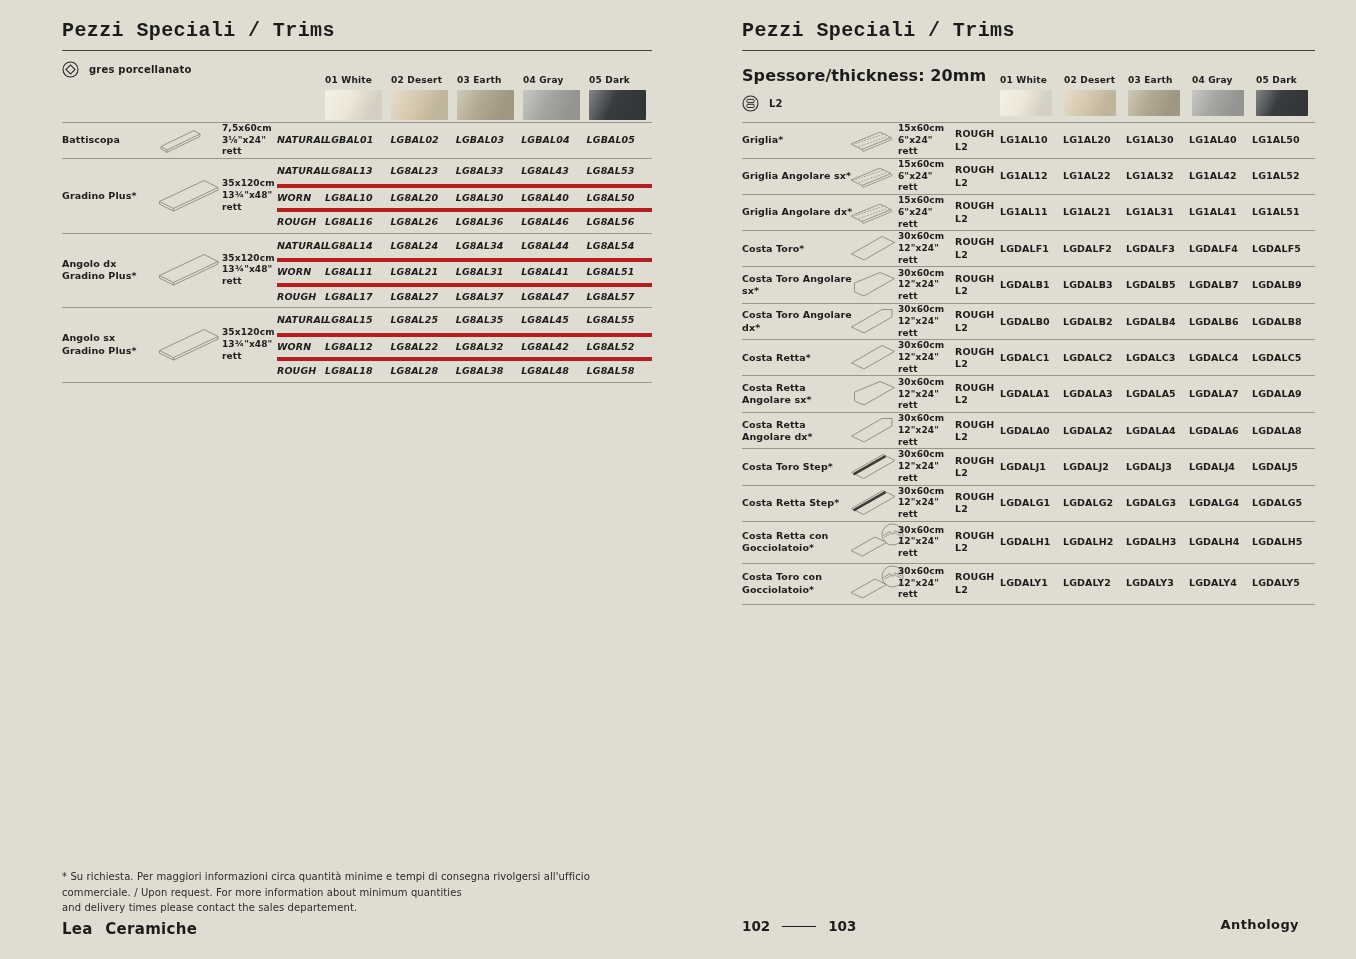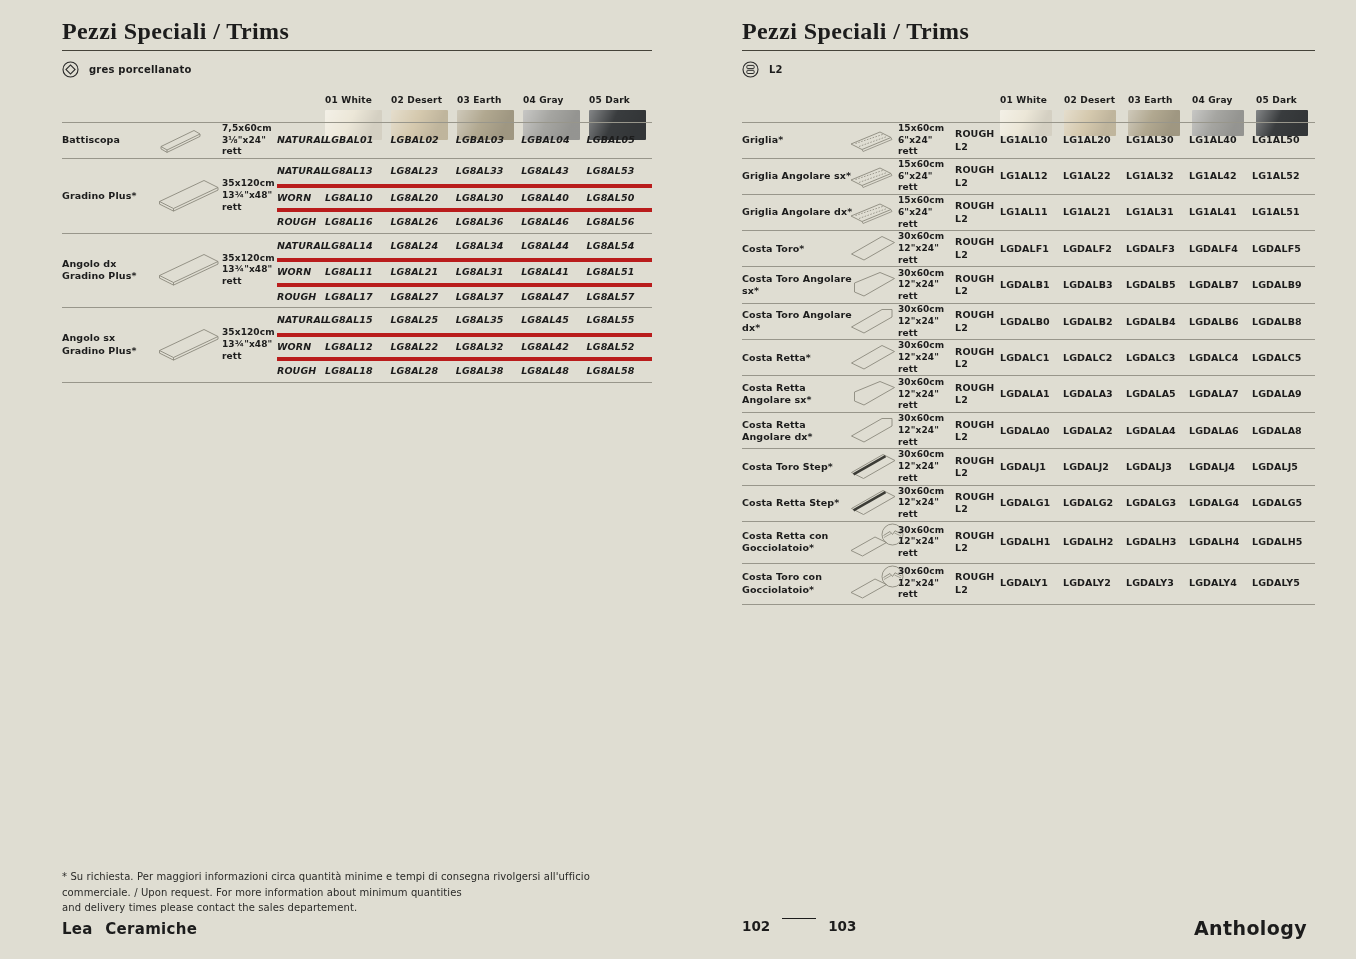--- a/index.html
+++ b/index.html
@@ -9,31 +9,31 @@
     background:#dfddd2;
     font-family:"DejaVu Sans","Liberation Sans",sans-serif;
     color:#1c1c1c;
     overflow:hidden;
   }
   .page { position:absolute; top:18px; }
   .page-left  { left:62px;  width:590px; }
   .page-right { left:742px; width:573px; }
 
   .page-title {
-    font-family:Liberation Serif, serif;
-    font-weight:bold; font-size:24px; letter-spacing:.4px; line-height:26px;
+    font-family:Liberation Mono, monospace;
+    font-weight:bold; font-size:20px; letter-spacing:.4px; line-height:26px;
   }
   .title-rule { border-top:1.4px solid #45433a; margin-top:6px; }
 
   .thickness { margin-top:15px; font-size:16px; font-weight:bold; letter-spacing:.1px; }
   .material  { margin-top:9px; display:flex; align-items:center; gap:10px; height:18px; }
   .material .m-label { font-size:10px; font-weight:bold; letter-spacing:.2px; }
   .m-icon svg { display:block; }
 
-  .swatch-strip { position:absolute; top:57px; display:flex;margin-top:20px; }
+  .swatch-strip { position:absolute; top:57px; display:flex; }
   .page-left  .swatch-strip { left:263px; }
   .page-right .swatch-strip { left:258px; }
   .swatch { display:flex; flex-direction:column; }
   .page-left  .swatch { width:66px; }
   .page-right .swatch { width:64px; }
   .swatch-label { font-size:9px; font-weight:bold; letter-spacing:.2px; margin-bottom:5px; }
   .chip {
     background-image:linear-gradient(115deg, rgba(255,255,255,.38), rgba(255,255,255,0) 42%, rgba(0,0,0,.10) 78%);
     border-radius:1px;
   }
@@ -69,23 +69,23 @@
   .lrow.section-row .icon-cell { padding-left:35px; }
   .rrow .icon-cell { margin-left:-6px; }
 
   .footnote {
     position:absolute; top:851px; left:0; width:565px;
     font-size:10px; font-weight:normal; line-height:1.55; white-space:pre-line; color:#2a2a28;
   }
 
   .footer { position:absolute; left:62px; right:41px; top:917px; height:22px; }
   .brand { position:absolute; left:0; top:3px; font-size:15px; font-weight:bold; letter-spacing:.3px; word-spacing:7px; }
-  .pages { position:absolute; left:680px; top:1px; display:flex; align-items:flex-start; gap:12px; font-size:13.5px; font-weight:bold; }
+  .pages { position:absolute; left:680px; top:1px; display:flex; align-items:center; gap:12px; font-size:13.5px; font-weight:bold; }
   .page-sep { width:34px; border-top:1.4px solid #1c1c1c; }
-  .collection { position:absolute; right:8px; top:0; font-size:19px; font-weight:bold; letter-spacing:.4px; }
+  .collection { position:absolute; right:16px; top:0; font-size:13px; font-weight:bold; letter-spacing:.4px; }
 </style>
 </head>
 <body>
 
 <section class="page page-left">
   <h1 class="page-title">Pezzi Speciali / Trims</h1>
   <div class="title-rule"></div>
   <div class="material">
     <span class="m-icon">
         <svg width="17" height="17" viewBox="0 0 17 17">
@@ -257,20 +257,21 @@
         </div>
       </div>
     </div>
   <div class="footnote cell pre">* Su richiesta. Per maggiori informazioni circa quantità minime e tempi di consegna rivolgersi all'ufficio commerciale. / Upon request. For more information about minimum quantities
 and delivery times please contact the sales departement.</div>
 </section>
 
 <section class="page page-right">
   <h1 class="page-title">Pezzi Speciali / Trims</h1>
   <div class="title-rule"></div>
+  <div class="thickness">Spessore/thickness: 20mm</div>
   <div class="material">
     <span class="m-icon">
         <svg width="17" height="17" viewBox="0 0 17 17">
           <circle cx="8.5" cy="8.5" r="7.5" fill="none" stroke="#2a2a2a" stroke-width="1.1"></circle>
           <rect x="4.9" y="4.4" width="7.2" height="3.2" rx="0.8" fill="none" stroke="#2a2a2a" stroke-width="1"></rect>
           <rect x="4.9" y="9.3" width="7.2" height="3.2" rx="0.8" fill="none" stroke="#2a2a2a" stroke-width="1"></rect>
         </svg>
       </span>
     <span class="m-label">L2</span>
   </div>

